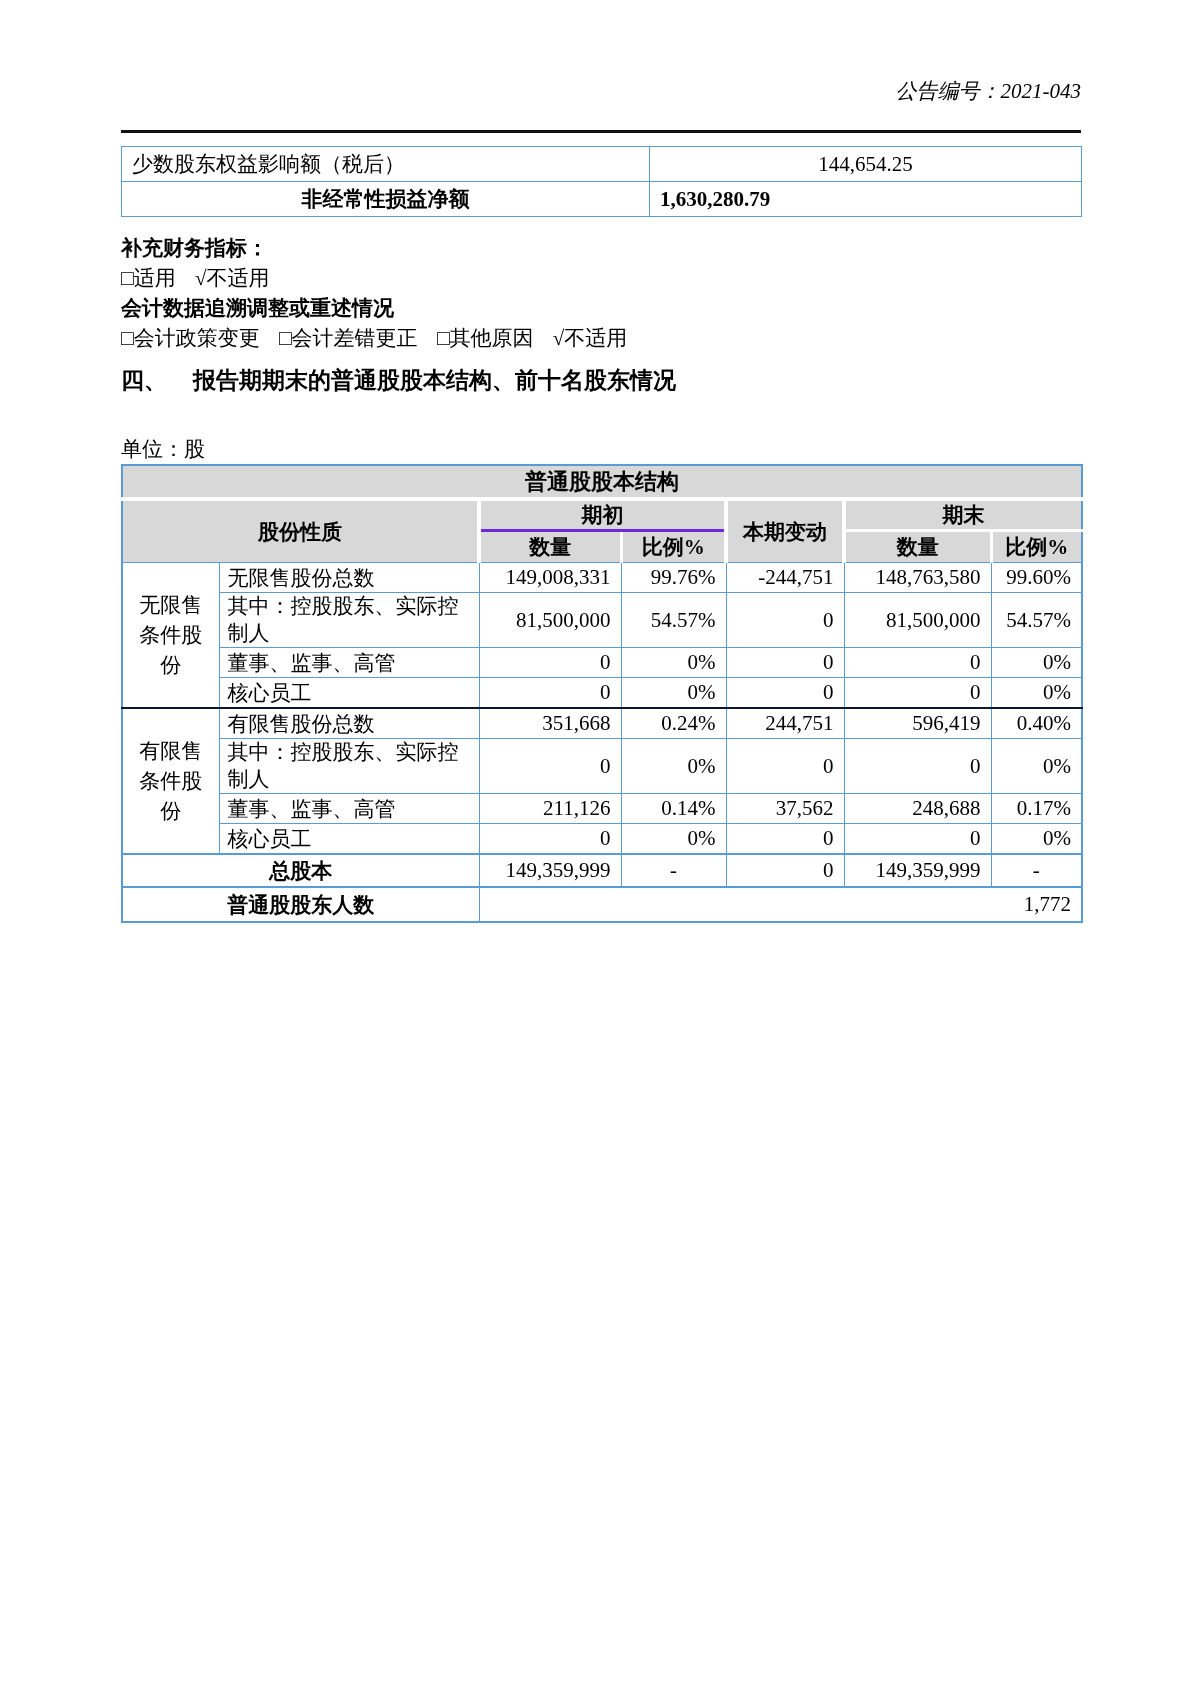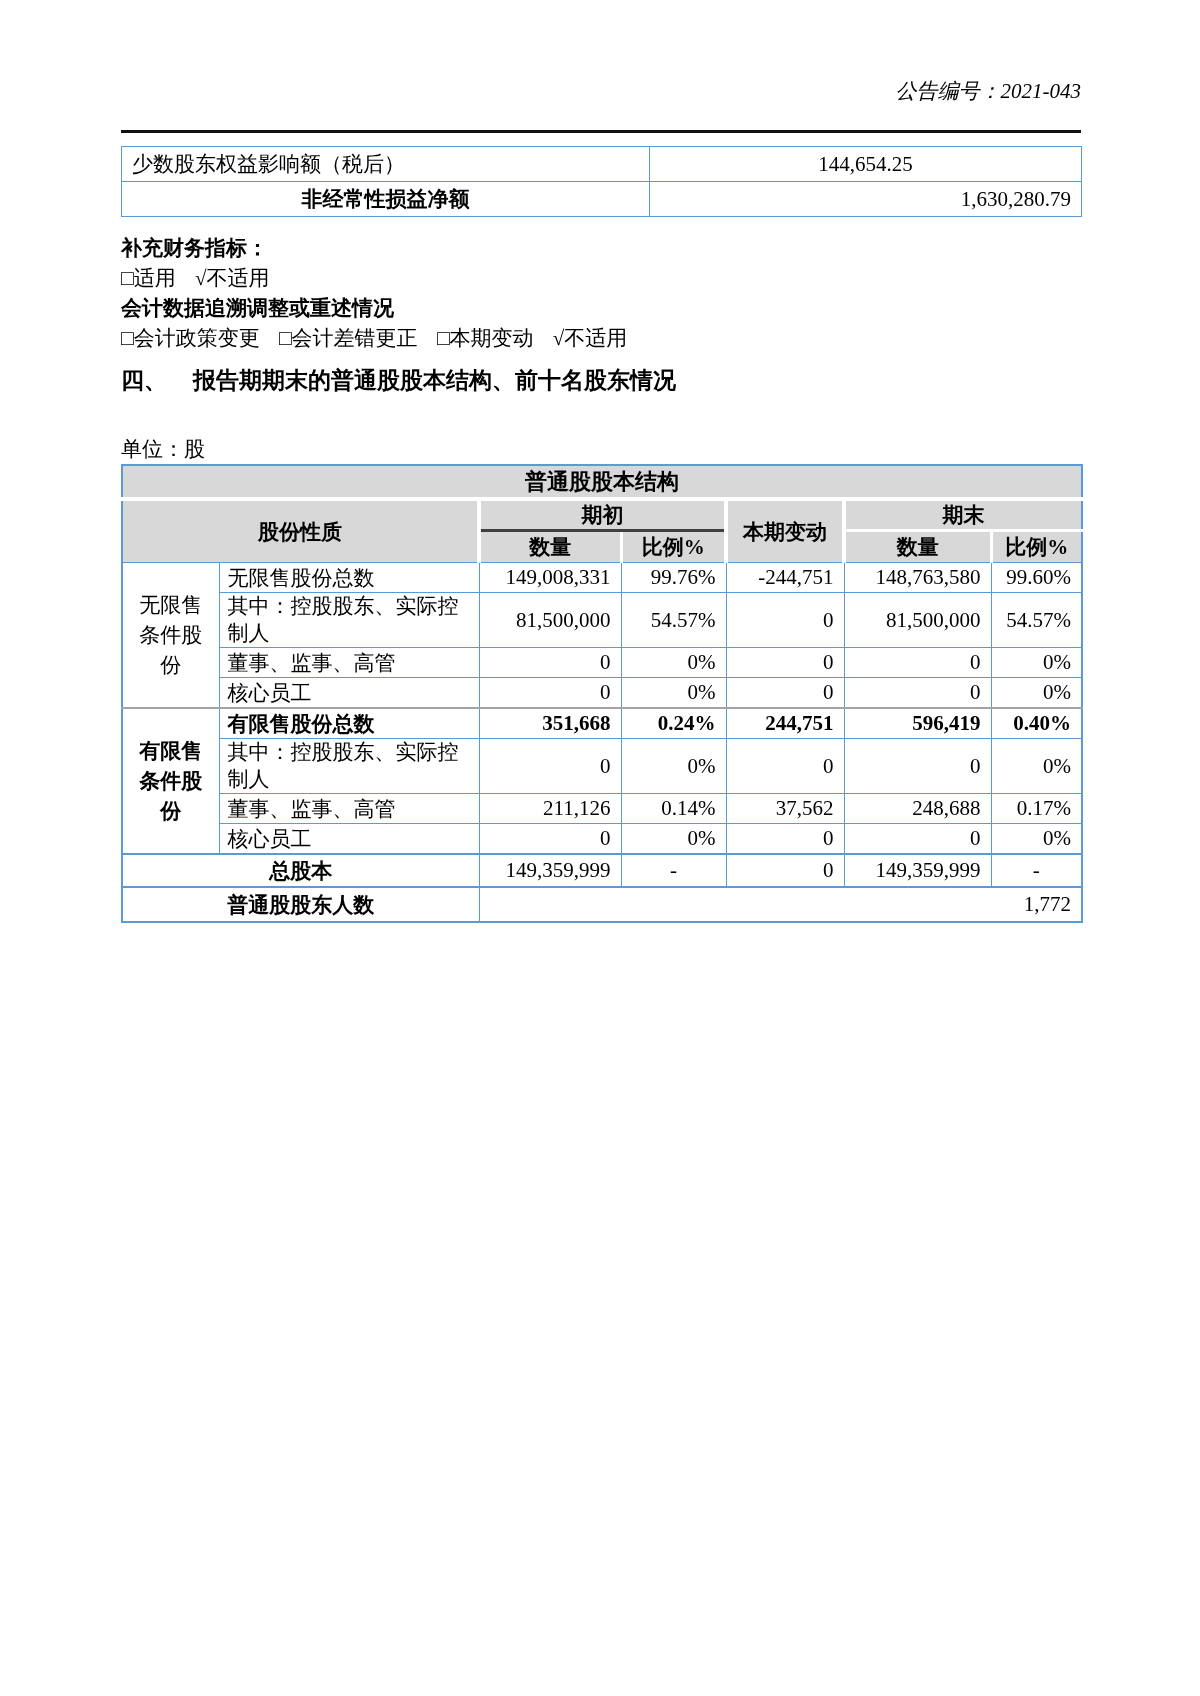--- a/index.html
+++ b/index.html
@@ -19,21 +19,21 @@
   .black-line { margin-top:26px; height:3px; background:#111111; }
 
   
   table { border-collapse:collapse; table-layout:fixed; }
   td { font-size:21px; color:#000; }
   .top-table { width:960px; margin-top:13px; border:1px solid #5B9BD5; }
   .top-table td { border:1px solid #5B9BD5; height:34px; padding:0 10px; }
   .top-table .t-label { text-align:left; }
   .top-table .t-label-bold { text-align:center; font-weight:bold; }
   .top-table .t-value { text-align:center; }
-  .top-table .t-value-bold { text-align:right; font-weight:normal; }
+  .top-table .t-value-bold { text-align:left; font-weight:bold; }
 
   
   .supp { font-size:21px; }
   .supp-title { margin-top:16px; font-weight:bold; line-height:30px; }
   .supp-line { line-height:30px; }
   .supp-line span { margin-right:14px; }
   .supp-bold { font-weight:bold; line-height:30px; }
 
   .sec-heading { margin-top:12px; font-size:23px; font-weight:bold; line-height:32px; }
   .sec-heading .sec-num { display:inline-block; margin-right:26px; }
@@ -41,39 +41,39 @@
   .unit-line { margin-top:40px; text-align:left; font-size:21px; line-height:24px; }
 
   
   .btable { width:960px; margin-top:3px; border:2px solid #5B9BD5; }
   .btable td { border:1px solid #5B9BD5; padding:0 8px; }
 
   
   .btable td.hd { background:#D8D8D8; font-weight:bold; text-align:center; border:none; }
   .btable td.hd-title { height:31px; border-bottom:4px solid #ffffff; font-size:22px; }
   .btable td.hd-nature { border-right:4px solid #ffffff; }
-  .btable td.hd-begin { height:28px; border-right:4px solid #ffffff; border-bottom:3px solid #404040; }
+  .btable td.hd-begin { height:28px; border-right:4px solid #ffffff; border-bottom:3px solid #6d28d9; }
   .btable td.hd-change { border-right:4px solid #ffffff; }
   .btable td.hd-end { border-bottom:3px solid #ffffff; }
   .btable td.hd-qty1 { height:30px; border-right:3px solid #ffffff; }
   .btable td.hd-ratio1 { border-right:4px solid #ffffff; }
   .btable td.hd-qty2 { border-right:3px solid #ffffff; }
 
   
   .btable tr.data-first td { border-top:1px solid #5B9BD5; }
   .btable td.group-cell { text-align:center; }
   .btable td.group-cell .vwrap { width:66px; margin:0 auto; line-height:30px; text-align:center; }
   .btable td.lab-left { text-align:left; }
   .btable td.lab-right { text-align:left; padding-right:6px; }
   .btable td.lab-center { text-align:left; }
   .btable td.num { text-align:right; padding-right:10px; }
   .btable td.dash { text-align:center; }
   .btable tr.r30 td { height:29px; }
   .btable tr.r2line td { height:52px; line-height:27px; }
-  .btable tr.sep td { border-top:2px solid #a3a3a3;font-weight:bold; }
+  .btable tr.sep td { border-top:2px solid #0f172a; }
   .btable tr.total-row td { border-top:2px solid #5B9BD5; height:31px; font-weight:normal; }
   .btable tr.total-row td.lab-bold { font-weight:bold; text-align:center; }
   .btable tr.holders-row td { border-top:2px solid #5B9BD5; height:33px; }
   .btable tr.holders-row td.lab-bold { font-weight:bold; text-align:center; }
 </style>
 </head>
 <body>
 
 <div class="content">
 
@@ -100,21 +100,21 @@
   <div class="supp">
     <div class="supp-title">补充财务指标：</div>
     <div class="supp-line">
       <span>□适用</span>
       <span>√不适用</span>
     </div>
     <div class="supp-bold">会计数据追溯调整或重述情况</div>
     <div class="supp-line">
       <span>□会计政策变更</span>
       <span>□会计差错更正</span>
-      <span>□本期变动</span>
+      <span>□其他原因</span>
       <span>√不适用</span>
     </div>
   </div>
 
   <div class="sec-heading">
     <span class="sec-num">四、</span><span>报告期期末的普通股股本结构、前十名股东情况</span>
   </div>
 
   <div class="unit-line">单位：股</div>
 

